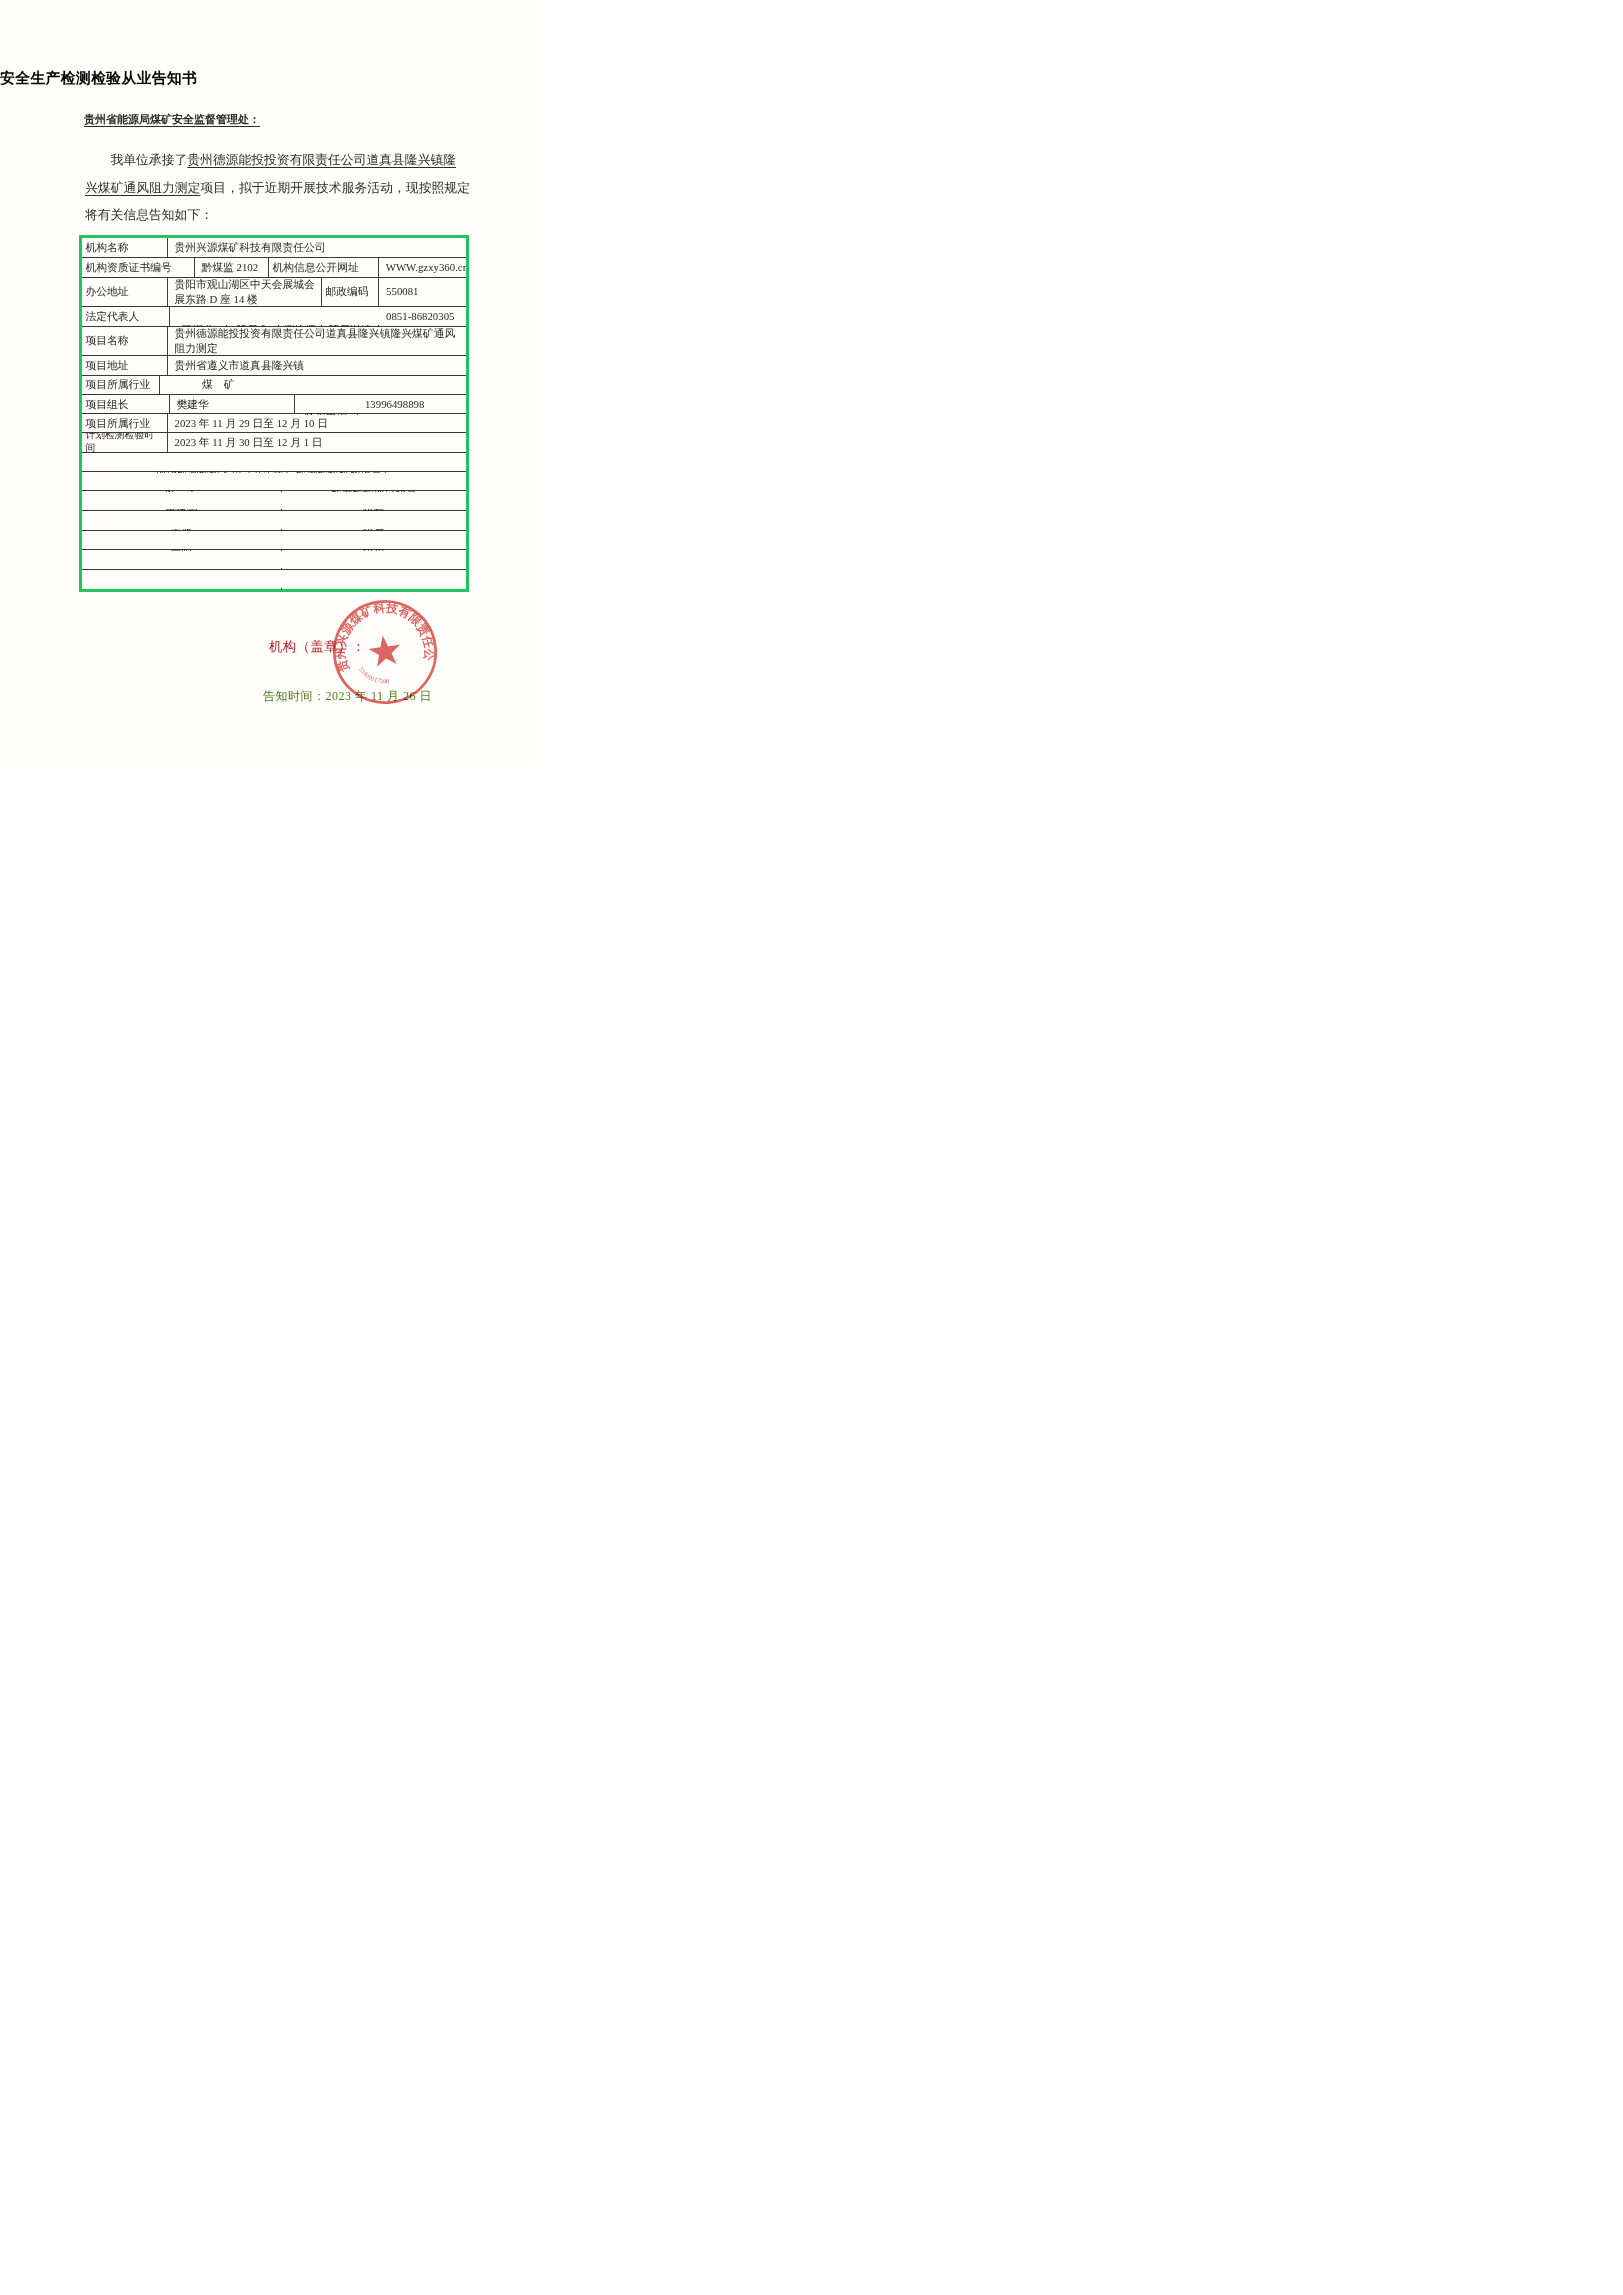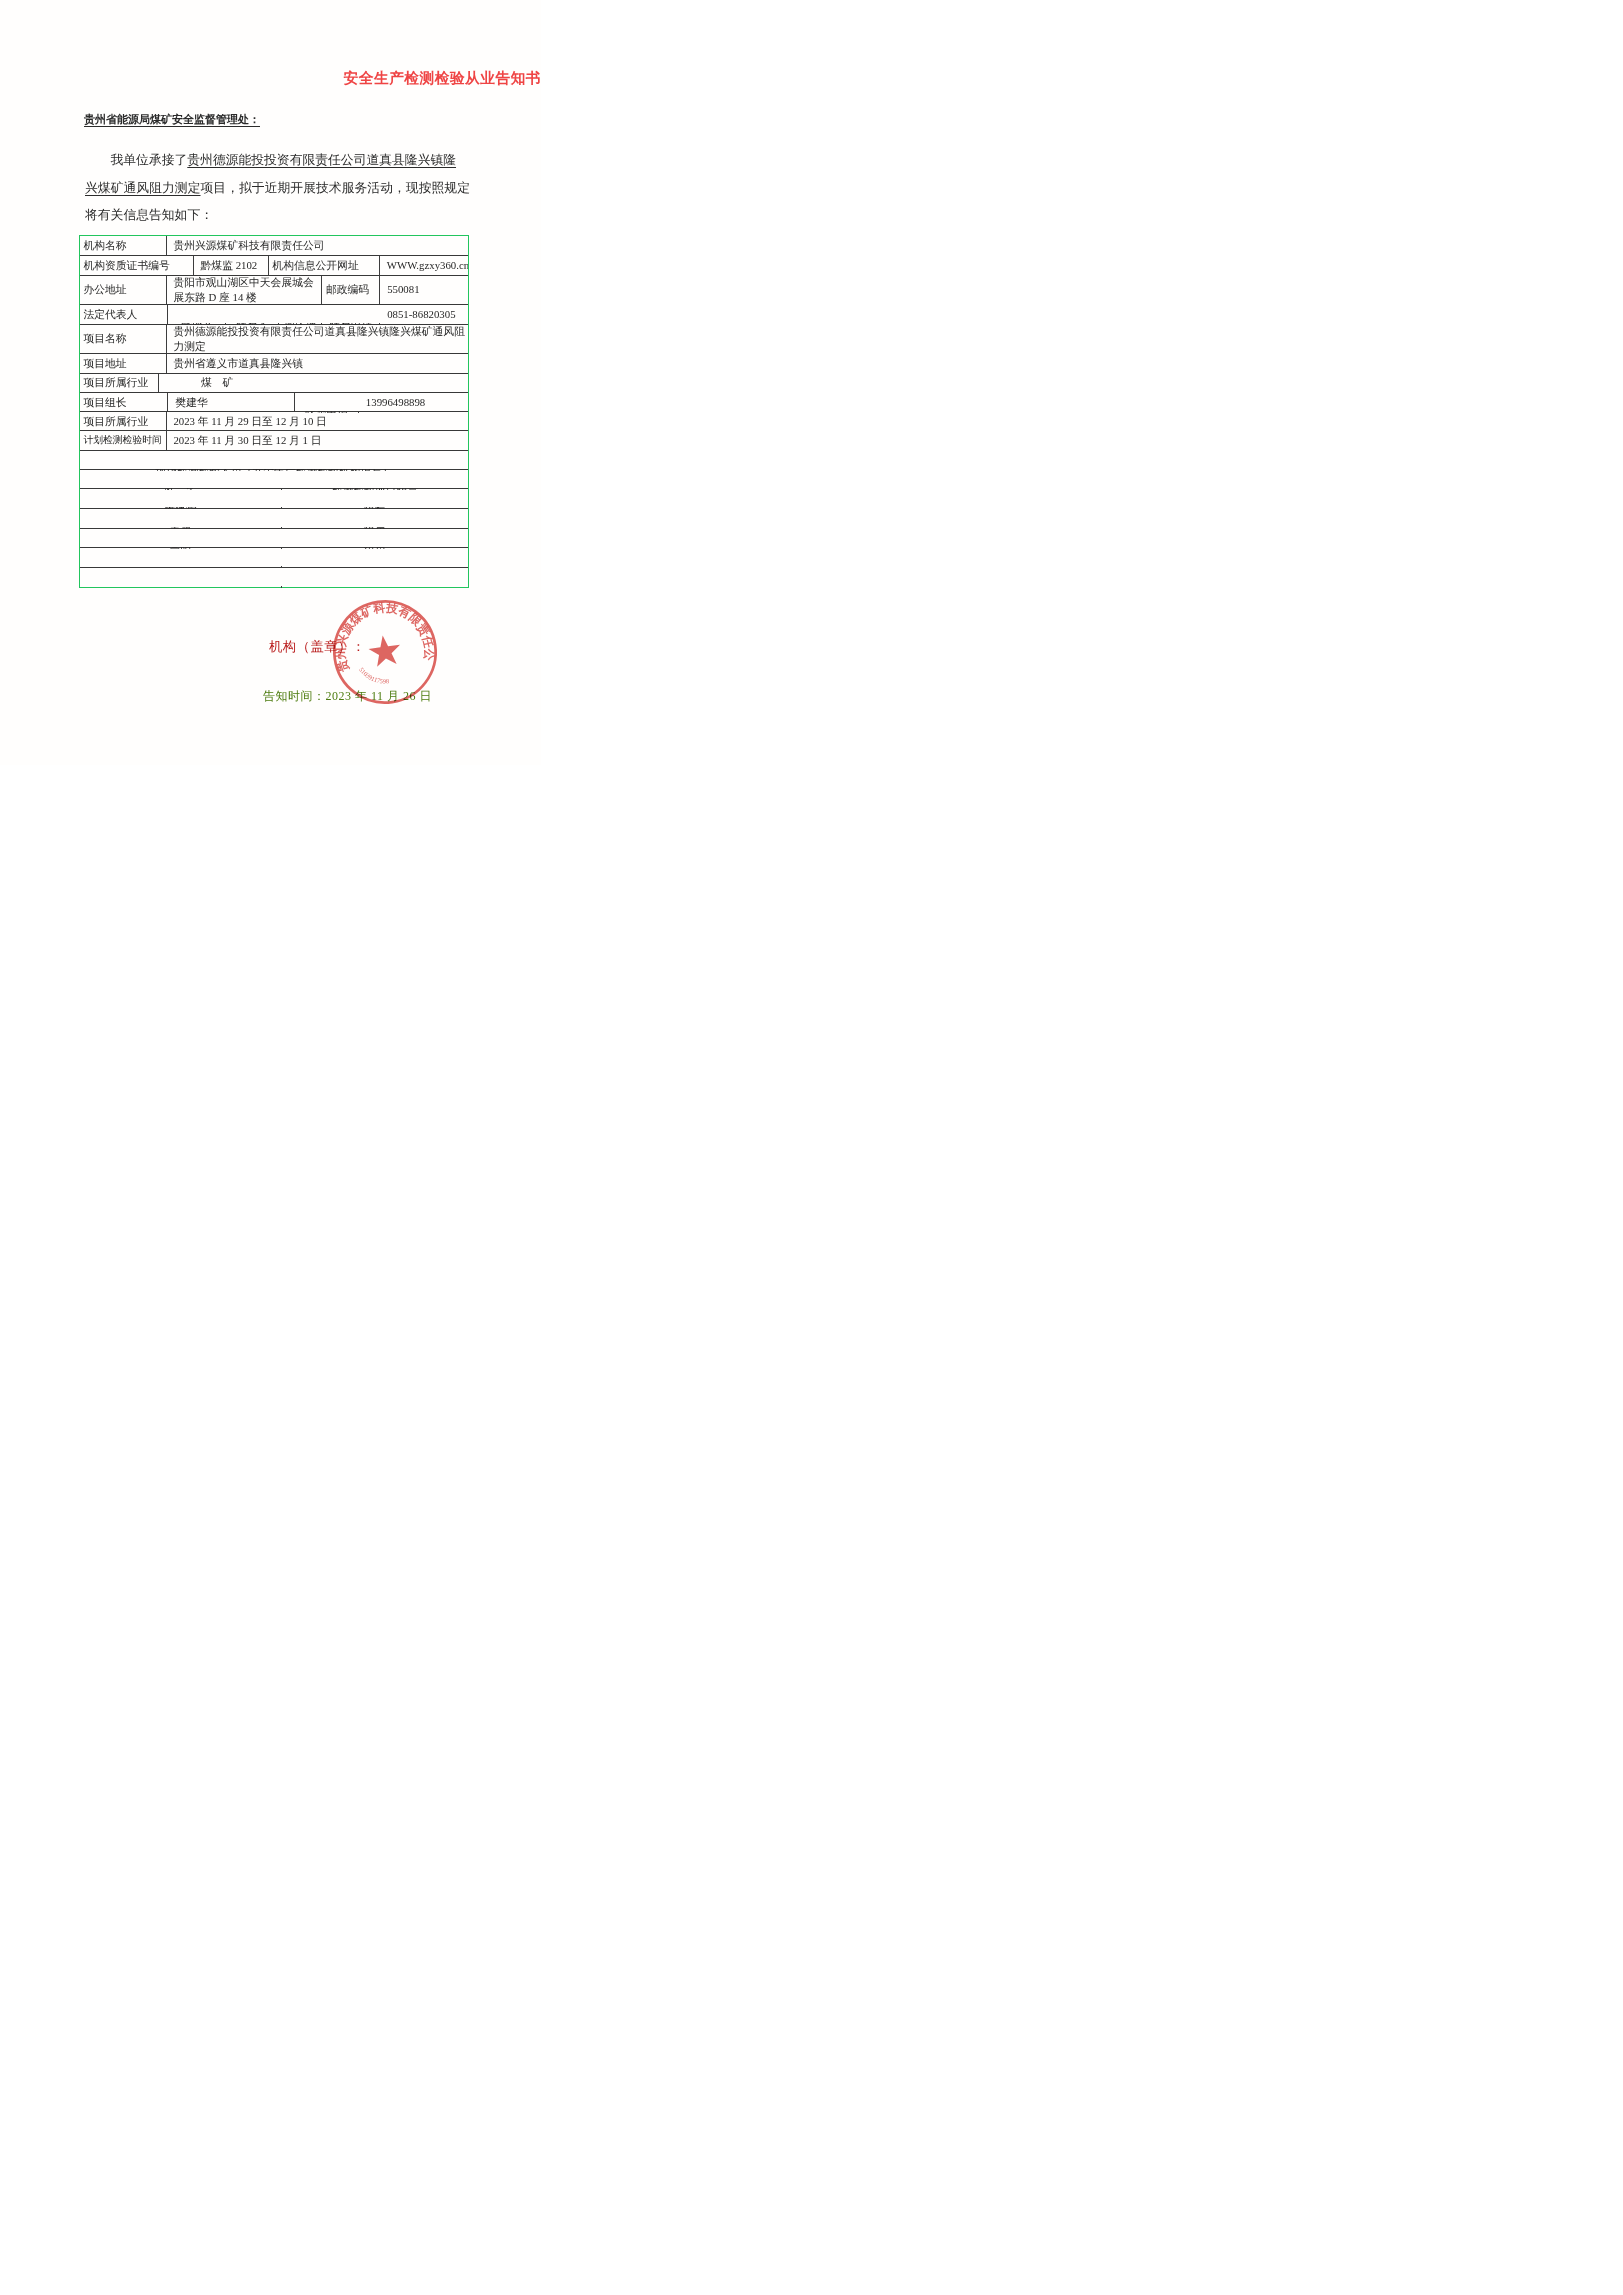--- a/index.html
+++ b/index.html
@@ -7,38 +7,38 @@
   body {
     width: 541px; height: 765px;
     position: relative;
     font-family: "Liberation Serif", "DejaVu Serif", serif;
     color: #2e2e2e;
   }
   .page { position: absolute; inset: 0; background: #fffefd; overflow: hidden; }
 
   .doc-title {
     position: absolute; top: 69px; left: 0; width: 100%;
-    text-align: right; font-size: 14.7px; font-weight: bold;
-    letter-spacing: 0.5px; color: #ef4444;
+    text-align: left; font-size: 14.7px; font-weight: bold;
+    letter-spacing: 0.5px; color: #000000;
   }
   .recipient {
     position: absolute; top: 112px; left: 84px;
     font-size: 11px; font-weight: bold; color: #2b2b2b;
     text-decoration: underline; text-decoration-thickness: 1px; text-underline-offset: 3.4px;
   }
   .intro {
     position: absolute; top: 147px; left: 85px; width: 385px;
     font-size: 12.8px; line-height: 27.5px; text-align: justify; color: #2b2b2b;
   }
   .intro .indent { display: inline-block; width: 25.5px; }
   .intro u { text-decoration-thickness: 1.2px; text-underline-offset: 3.4px; }
 
   .notice-table {
     position: absolute; top: 235px; left: 79px; width: 390px;
-    border: 1px solid #22c55e; font-size: 10.8px; color: #262626;
+    border: 3px solid #22c55e; font-size: 10.8px; color: #262626;
   }
   .trow { display: flex; border-bottom: 1px solid #383838; }
   .trow:last-child { border-bottom: none; }
   .cell {
     border-right: 0.8px solid #3d3d3d;
     display: flex; align-items: center;
     padding: 1px 2.9px 1px 6.9px; line-height: 1.32; overflow: hidden;
   }
   .cell:last-child { border-right: none; }
   .cell.lbl { padding-left: 3.4px; }

